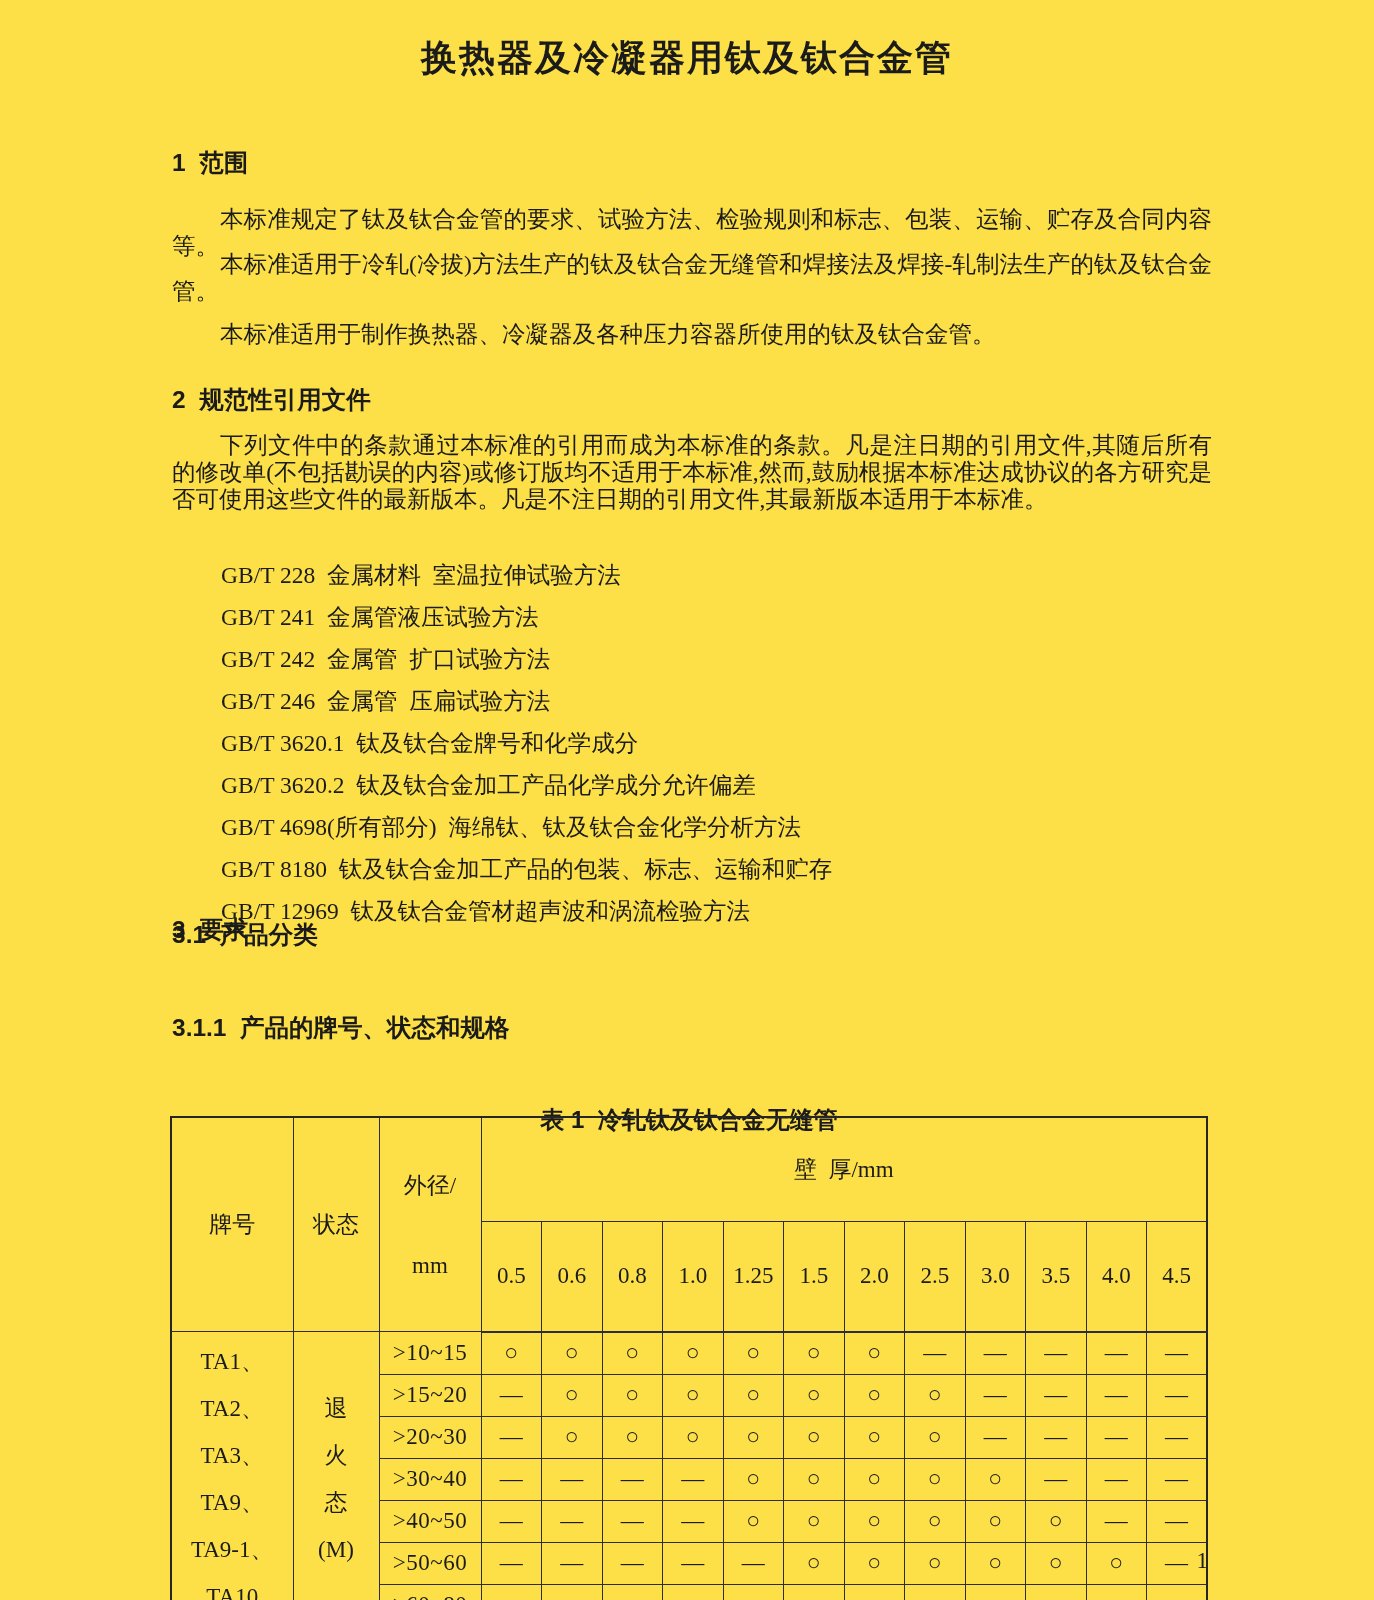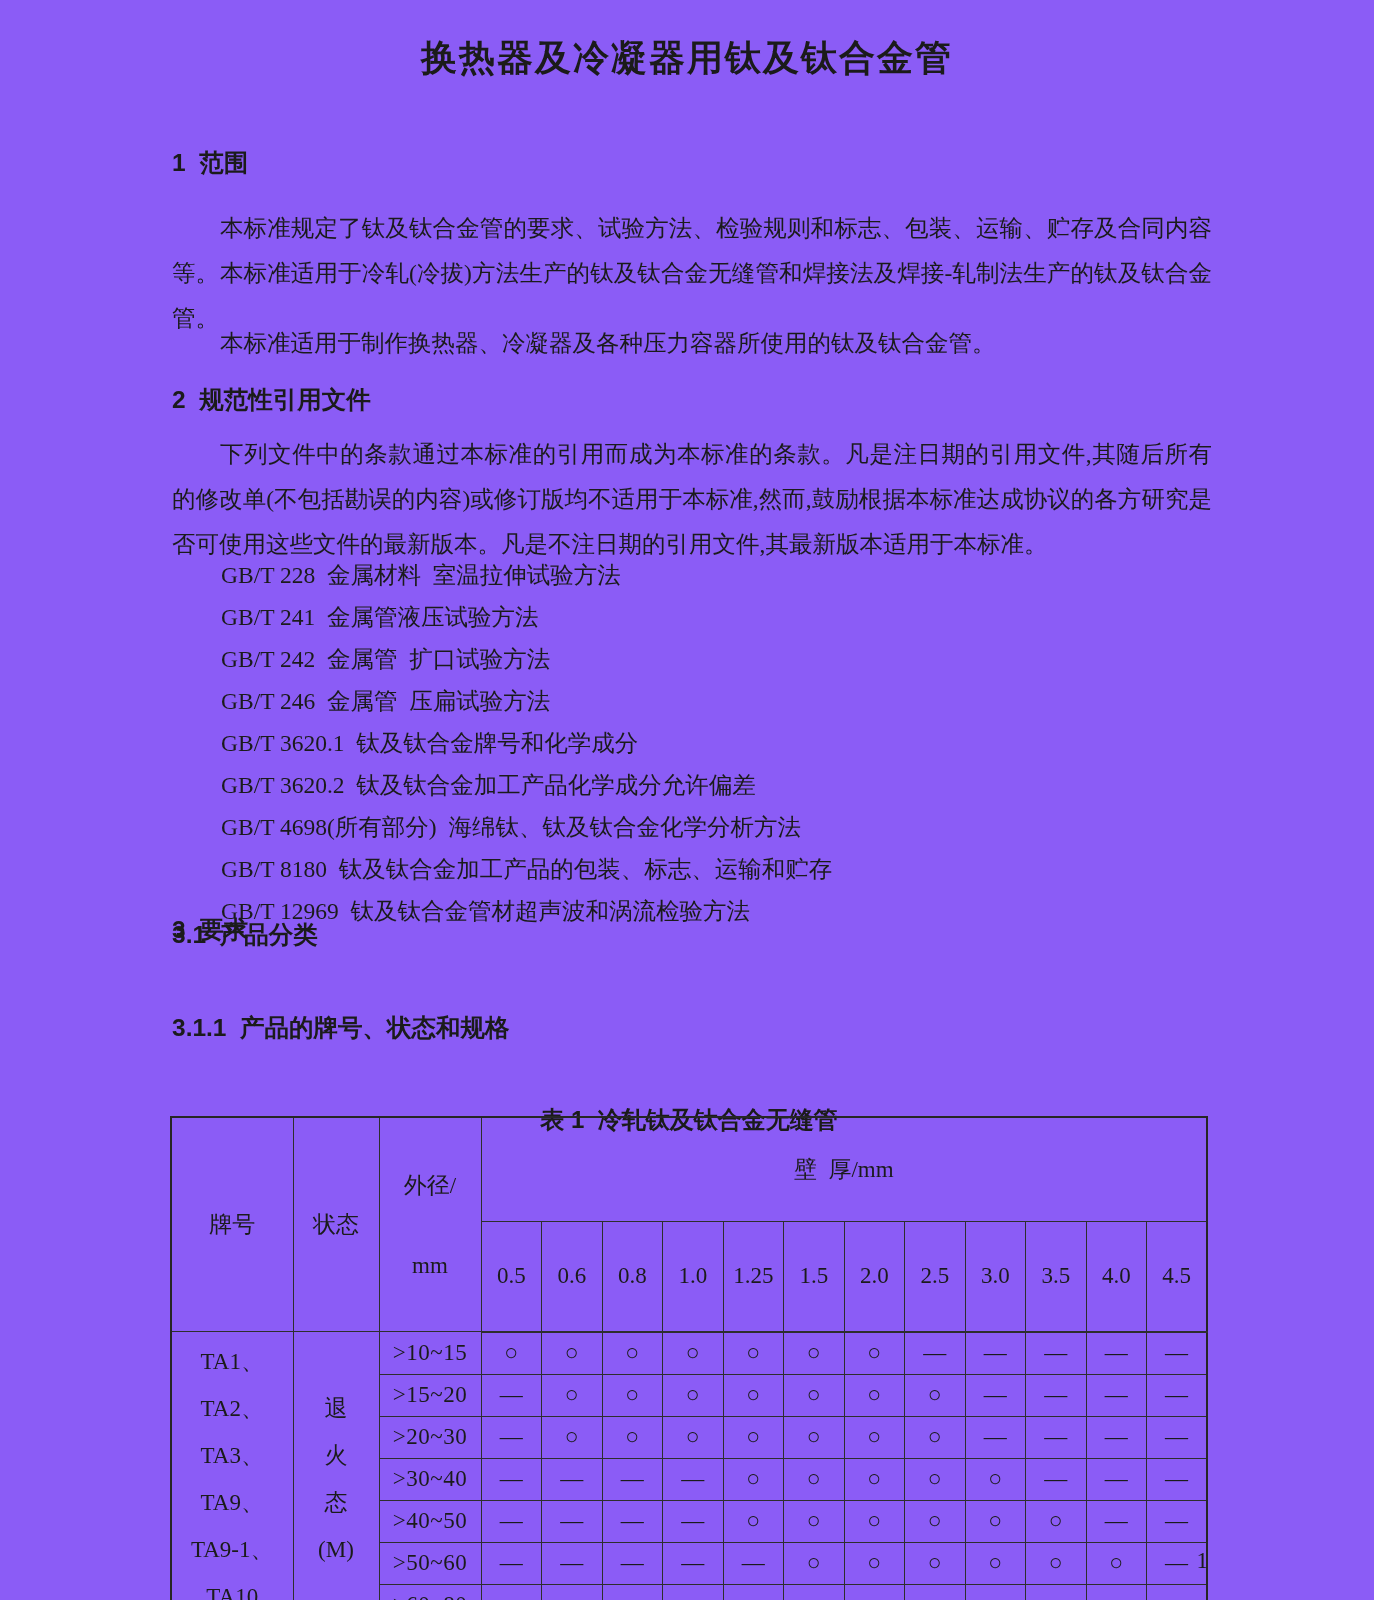--- a/index.html
+++ b/index.html
@@ -1,33 +1,33 @@
 <!DOCTYPE html>
 <html><head>
 <meta charset="utf-8">
 <style>
   html,body { margin:0; padding:0; background:#e8e8e8; }
   .page {
     position:relative; width:1374px; height:1600px; margin:0 auto;
-    background:#8b5cf6; color:#1b1b1b; overflow:hidden;
+    background:#fde047; color:#1b1b1b; overflow:hidden;
     font-family:"Liberation Serif", serif;
   }
   .abs { position:absolute; }
   .title {
     left:0; width:1374px; top:34px; text-align:center;
     font-family:"Liberation Sans", sans-serif; font-weight:700;
     font-size:36px; letter-spacing:2px; white-space:pre-wrap;
   }
   .h {
     left:172px; width:1040px;
     font-family:"Liberation Sans", sans-serif; font-weight:700;
     font-size:24.5px; white-space:pre-wrap;
   }
   .p {
-    left:172px; width:1040px; font-size:23.5px; line-height:45px;
+    left:172px; width:1040px; font-size:23.5px; line-height:27px;
     text-indent:48px; text-align:justify;
   }
   .clause { left:172px; width:1040px; font-size:23.5px; white-space:pre-wrap; }
   .refs { left:221px; width:990px; font-size:23.5px; }
   .refs .ref { line-height:42px; white-space:pre-wrap; }
   .caption {
     left:170px; width:1038px; text-align:center;
     font-family:"Liberation Sans", sans-serif; font-weight:700; font-size:24px;
     white-space:pre-wrap;
     margin-top:26px;

